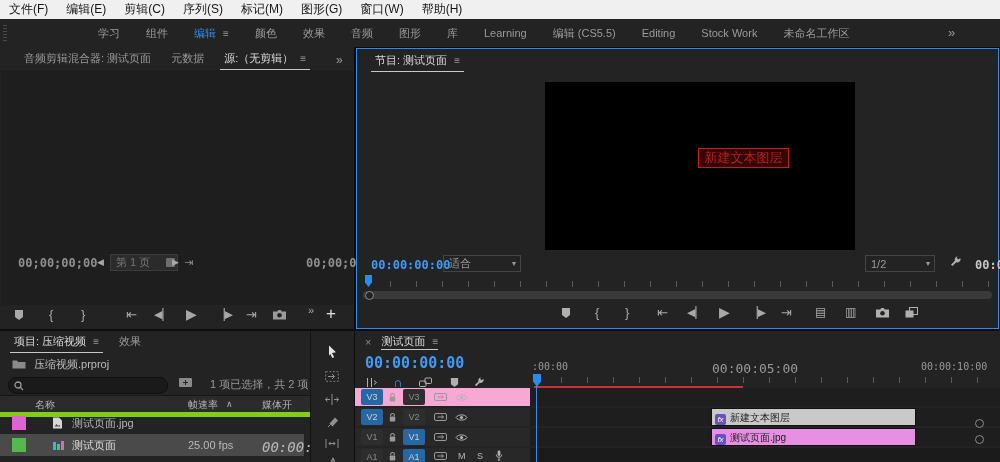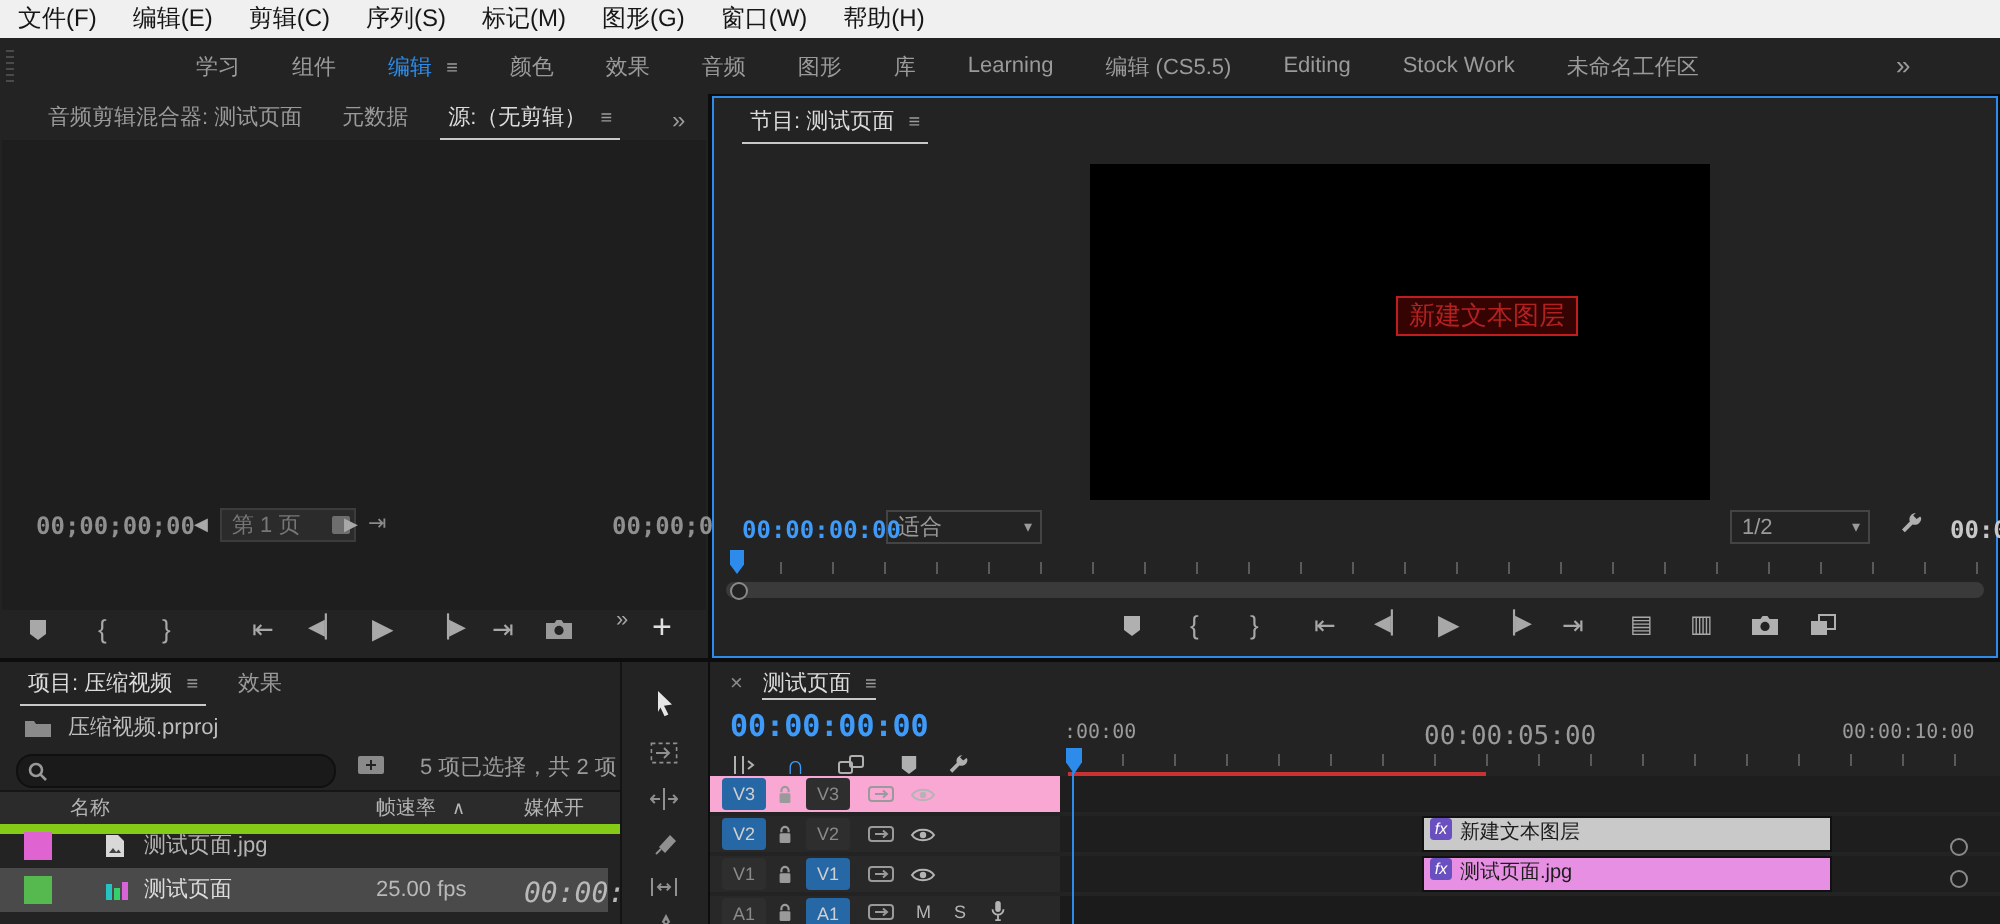--- a/index.html
+++ b/index.html
@@ -30,21 +30,21 @@
   .ticks{position:absolute;height:6px;
     background:repeating-linear-gradient(to right,transparent 0 25px,#5a5a5a 25px 26px);}
   .selbox{position:absolute;background:#2b2b2b;border:1px solid #3c3c3c;color:#9a9a9a;
     font-size:11px;display:flex;align-items:center;padding:0 5px;height:15px;}
   .trkbtn{position:absolute;width:22px;height:16px;border-radius:2px;font-size:9px;color:#cfcfcf;
     display:flex;align-items:center;justify-content:center;background:#2e2e2e;}
   .trkbtn.on{background:#2667a5;}
   .trkbtn.dim{color:#8a8a8a;}
   .lane{position:absolute;left:175px;right:0;background:#1e1e1e;}
   .clip{position:absolute;left:181px;width:205px;height:18px;border:1px solid #111;
-    box-sizing:border-box;font-size:10px;color:#1c1c1c;display:flex;align-items:flex-start;gap:4px;padding:0 3px;}
+    box-sizing:border-box;font-size:10px;color:#1c1c1c;display:flex;align-items:flex-end;gap:4px;padding:0 3px;}
   .fxbadge{display:inline-block;width:11px;height:11px;background:#6a4fc1;color:#fff;
     font-size:8px;font-style:italic;text-align:center;line-height:11px;border-radius:2px;flex:0 0 auto;}
   .chip{position:absolute;left:12px;top:4px;width:14px;height:14px;}
   .prow{position:absolute;left:0;right:6px;height:22px;font-size:11px;color:#b4b4b4;}
   .circ{position:absolute;width:7px;height:7px;border:1px solid #8a8a8a;border-radius:50%;}
   svg{display:block;}
 </style>
 </head>
 <body>
 
@@ -200,21 +200,21 @@
           <path d="M6.3 6.3L9 9" stroke="#9a9a9a" stroke-width="1.3"></path>
         </svg>
       </span>
   </div>
   <span class="ic" style="left:178px;top:46px;">
     <svg width="15" height="11" viewBox="0 0 15 11">
         <rect x="1" y="1" width="13" height="9" rx="1" fill="#8a8a8a"></rect>
         <path d="M5 5.5h5M7.5 3v5" stroke="#232323"></path>
       </svg>
     </span>
-  <span class="t" style="left:210px;top:48px;font-size:11px;color:#9a9a9a;">5 项已选择，共 2 项</span>
+  <span class="t" style="left:210px;top:48px;font-size:11px;color:#9a9a9a;">1 项已选择，共 2 项</span>
 
   <div class="abs" style="left:0;top:64px;width:310px;height:16px;background:#2b2b2b;border-top:1px solid #161616;border-bottom:5px solid #84cc16;">
     <span class="t" style="left:35px;top:4px;font-size:10px;color:#b4b4b4;">名称</span>
     <span class="t" style="left:188px;top:4px;font-size:10px;color:#b4b4b4;">帧速率</span>
     <span class="t" style="left:226px;top:4px;font-size:9px;color:#b4b4b4;">∧</span>
     <span class="t" style="left:262px;top:4px;font-size:10px;color:#b4b4b4;">媒体开</span>
   </div>
 
   <div class="prow" style="top:81px;">
     <span class="chip" style="background:#df64d2;"></span>

